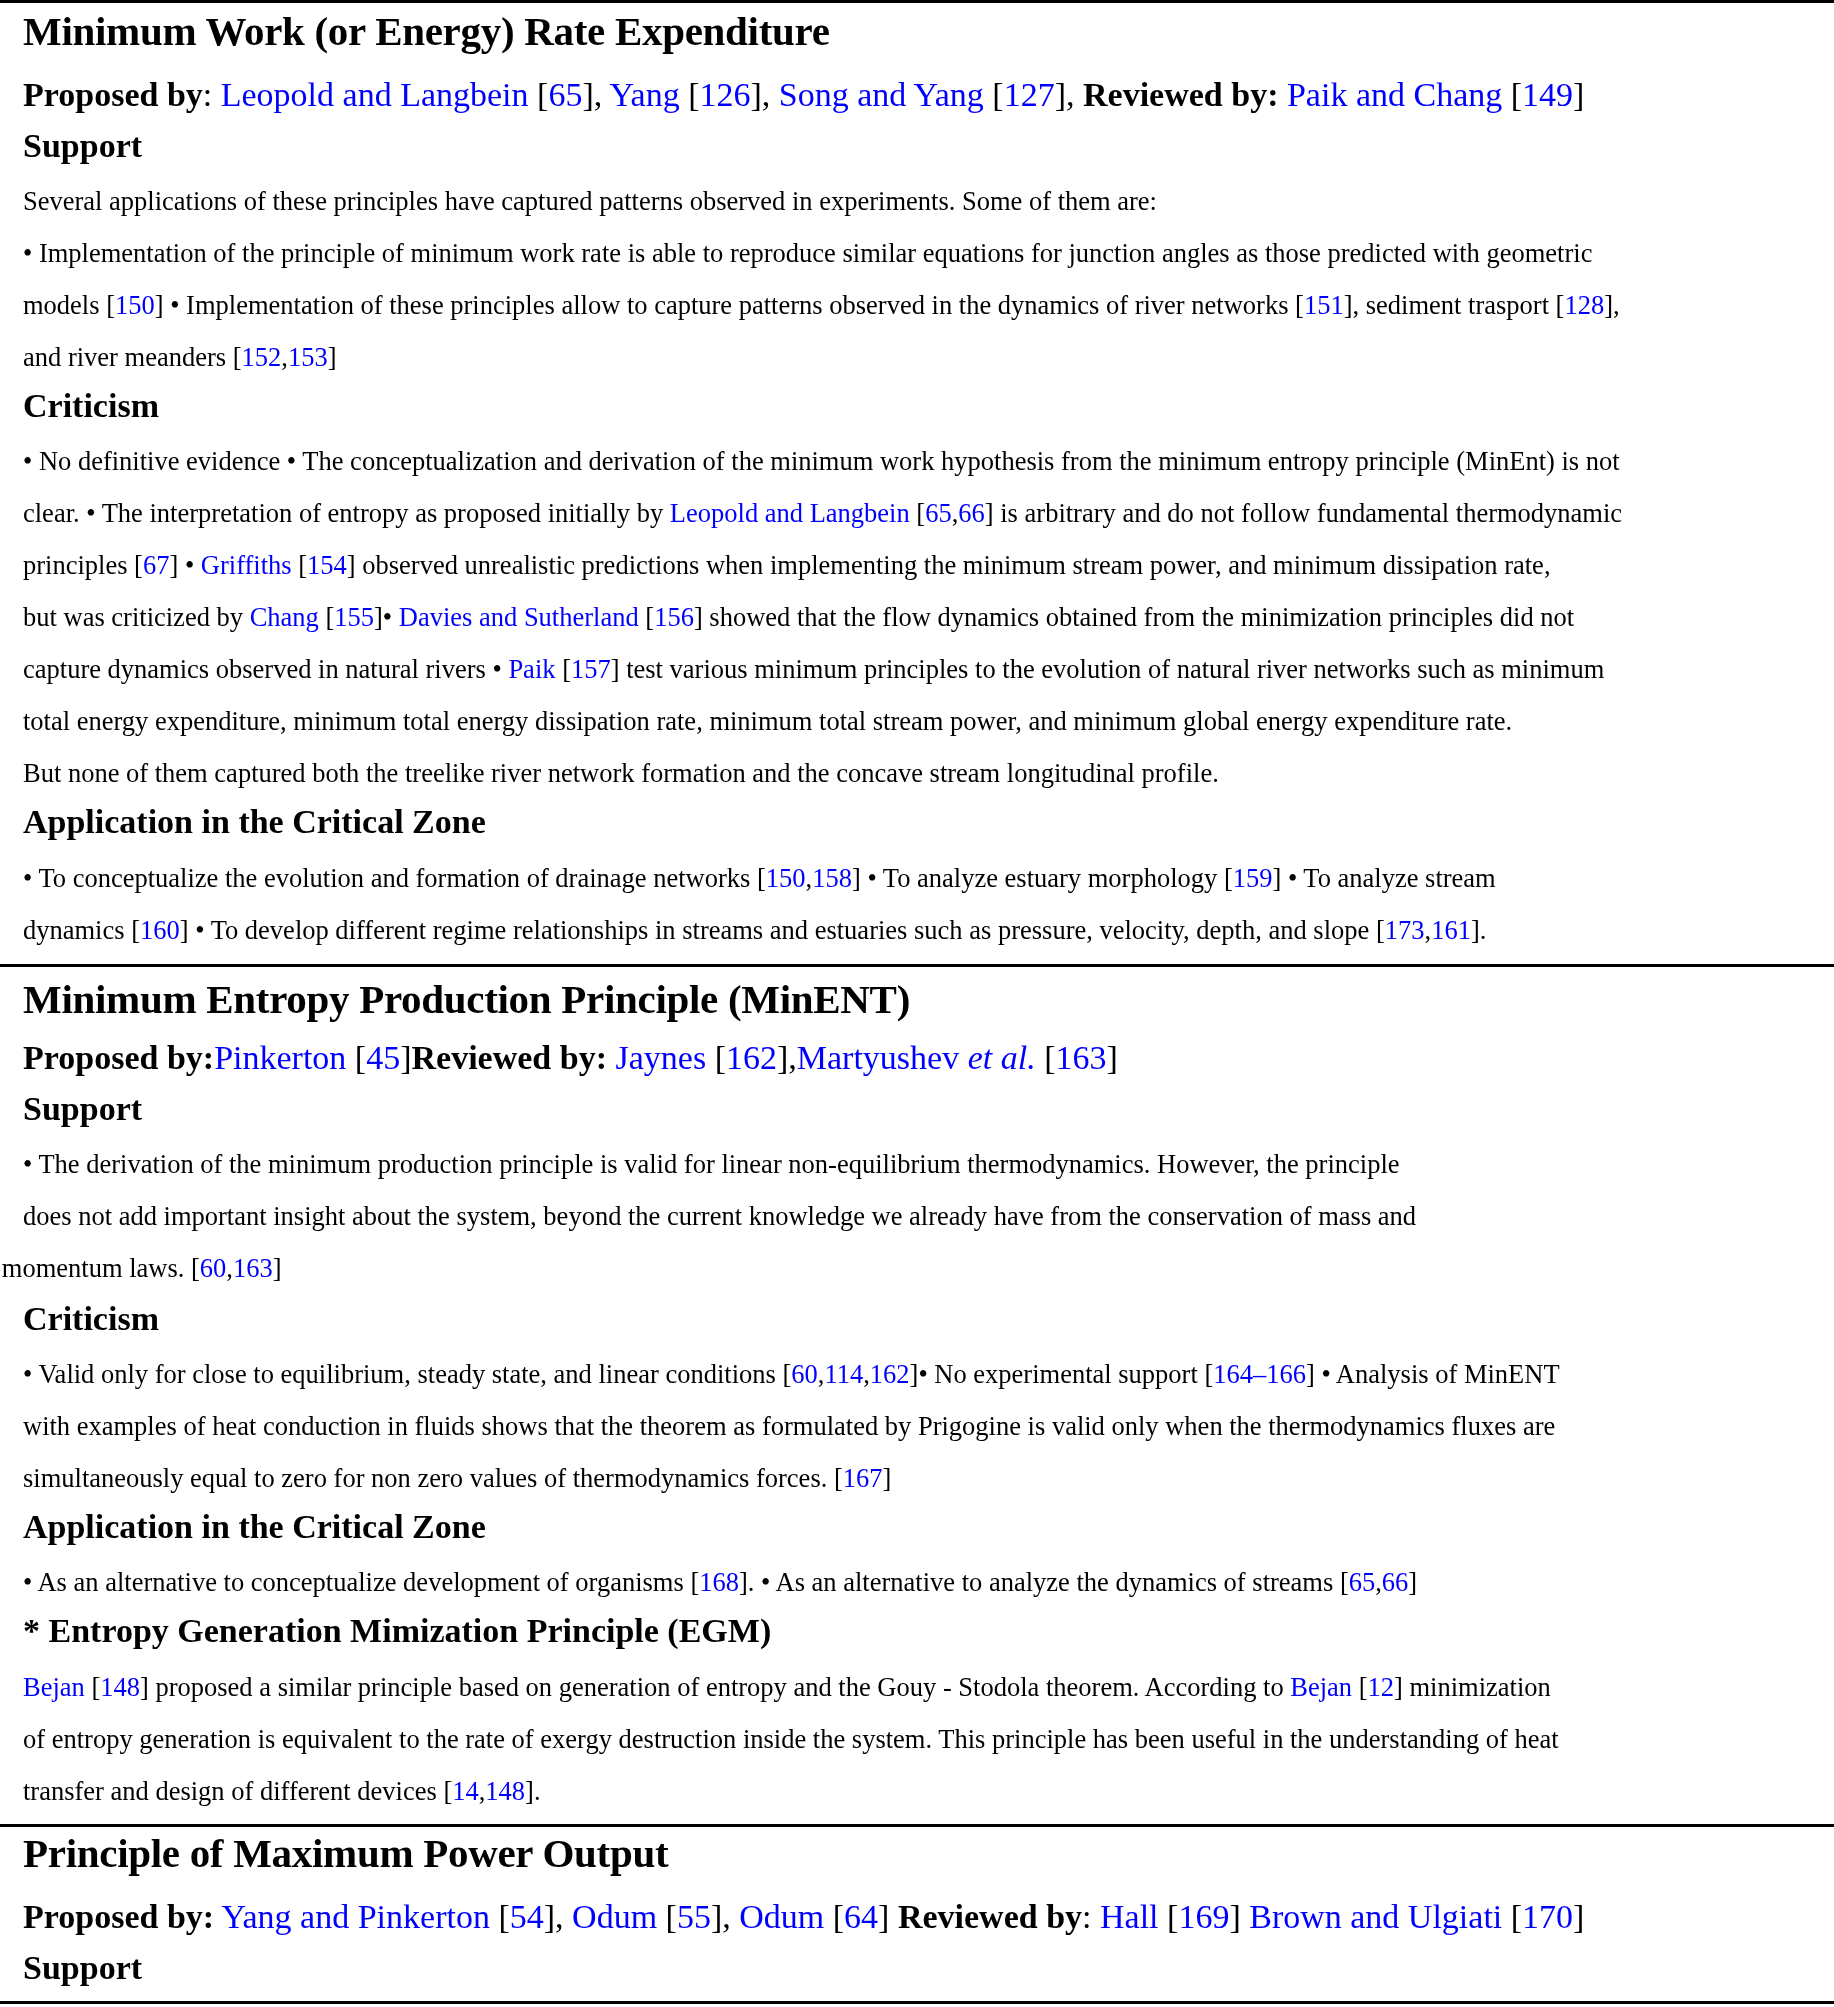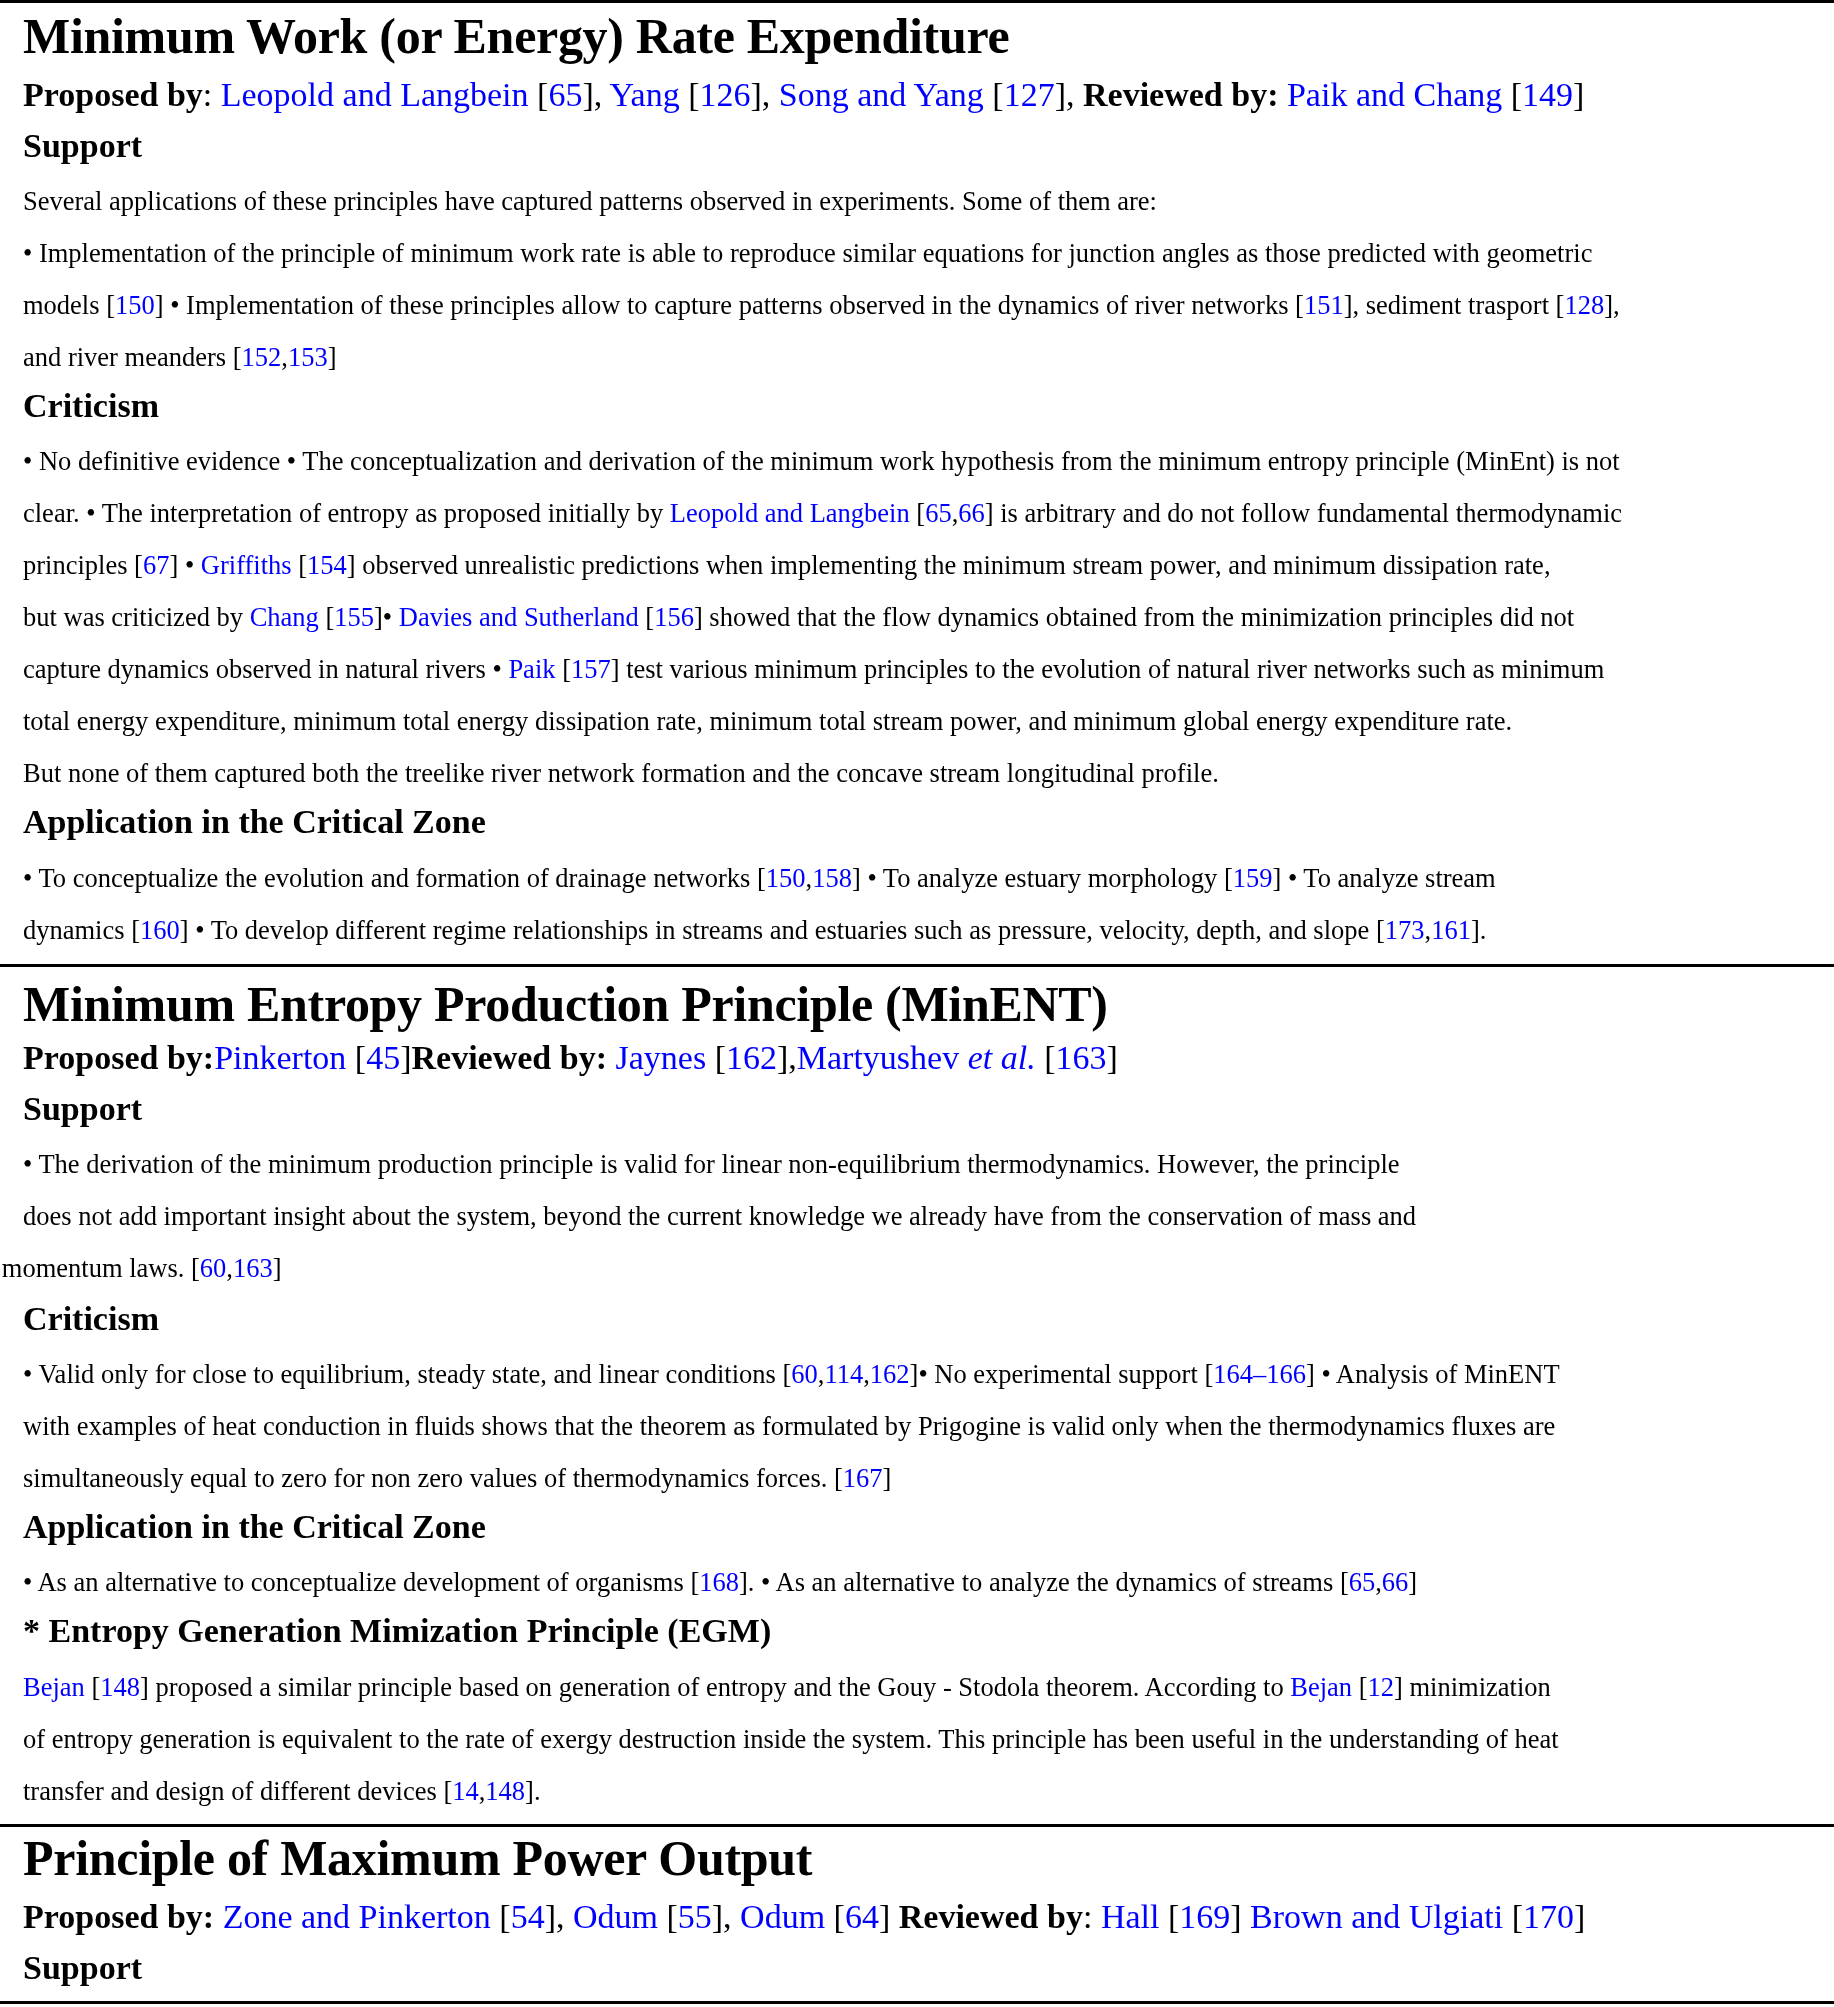--- a/index.html
+++ b/index.html
@@ -6,21 +6,21 @@
   body {
     width: 1834px;
     height: 2007px;
     overflow: hidden;
     font-family: "Liberation Serif", "DejaVu Serif", serif;
     color: #000000;
     position: relative;
   }
   .rule { position: absolute; left: 0; width: 1834px; height: 2.6px; background: #000; }
   .blk { position: absolute; left: 23px; white-space: nowrap; }
-  .h1 { font-size: 50px; font-weight: bold; line-height: 1; letter-spacing: -0.3px; }
+  .h1 { font-size: 41px; font-weight: bold; line-height: 1; letter-spacing: -0.3px; }
   .byline { font-size: 34px; line-height: 1; }
   .h2 { font-size: 34px; font-weight: bold; line-height: 1; }
   .body { font-size: 26.5px; line-height: 1; }
   .b { font-weight: bold; }
   .lnk { color: #0000ff; }
   .it { font-style: italic; }
 </style>
 </head>
 <body>
 
@@ -125,21 +125,21 @@
 <div class="blk body" style="top:1778px;">
   transfer and design of different devices [<span class="lnk">14</span>,<span class="lnk">148</span>].
 </div>
 
 <div class="rule" style="top:1824px;"></div>
 
 <div class="blk h1" style="top:1833px;">Principle of Maximum Power Output</div>
 
 <div class="blk byline" style="top:1900px;">
   <span class="b">Proposed by:</span>
-  <span class="lnk">Zone and Pinkerton</span>
+  <span class="lnk">Yang and Pinkerton</span>
   [<span class="lnk">54</span>],
   <span class="lnk">Odum</span>
   [<span class="lnk">55</span>],
   <span class="lnk">Odum</span>
   [<span class="lnk">64</span>]
   <span class="b">Reviewed by</span><span>:</span>
   <span class="lnk">Hall</span>
   [<span class="lnk">169</span>]
   <span class="lnk">Brown and Ulgiati</span>
   [<span class="lnk">170</span>]

